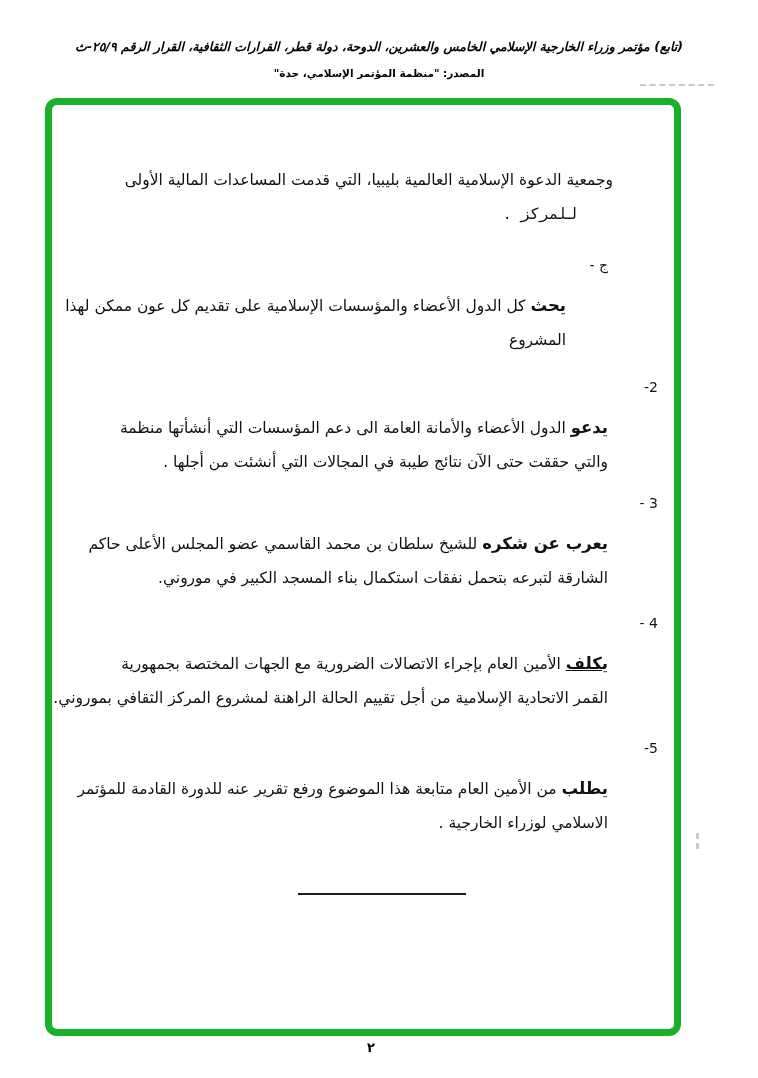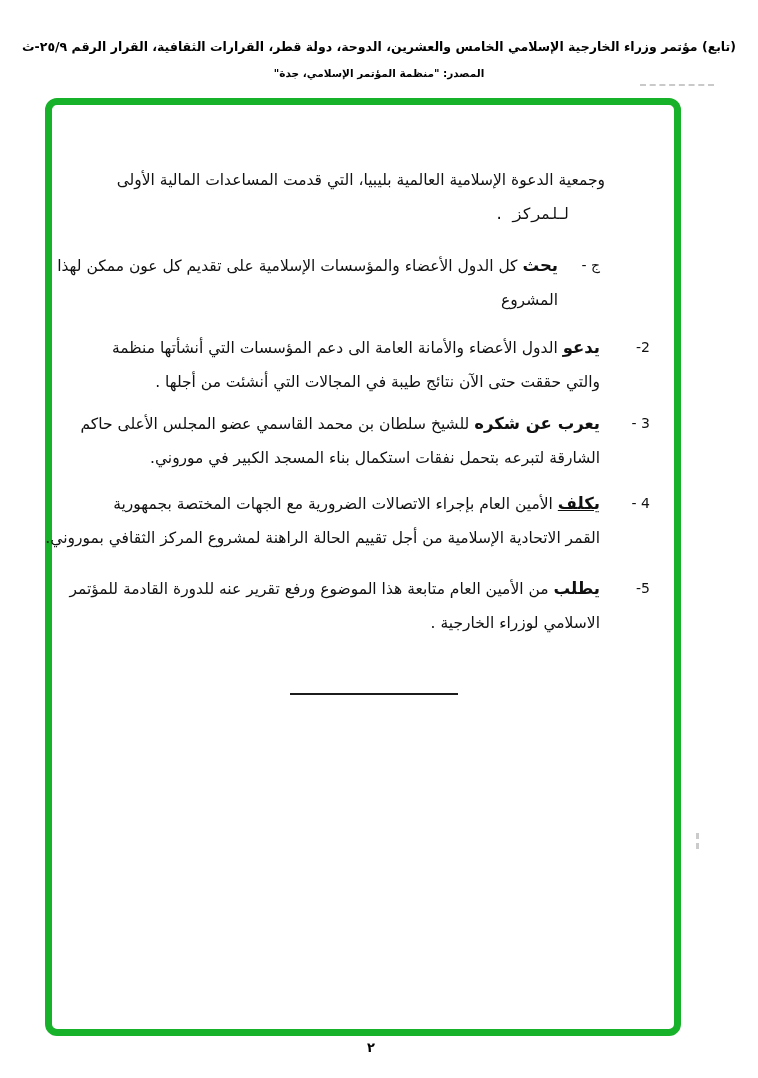--- a/index.html
+++ b/index.html
@@ -14,20 +14,21 @@
   }
   
   .hdr1{
     position:absolute;
     top:39px;left:0;right:0;
     text-align:center;
     font-weight:bold;
     font-size:12.5px;
     white-space:nowrap;
     color:#000;
+    font-style:italic;
   }
   .hdr1 .resnum{direction:ltr;unicode-bidi:isolate;}
   .hdr2{
     position:absolute;
     top:67px;left:0;right:0;
     text-align:center;
     font-weight:bold;
     font-size:10.5px;
     color:#000;
   }
@@ -36,41 +37,41 @@
     position:absolute;
     left:45px;top:98px;
     width:636px;height:938px;
     border:7px solid #17b22a;
     border-radius:12px;
     box-sizing:border-box;
   }
   
   .content{
     position:absolute;
-    left:44px;top:105px;
+    left:52px;top:105px;
     width:622px;
     padding:58px 16px 0 30px;
     box-sizing:border-box;
     font-size:15.5px;
   }
   .line{
     line-height:35px;height:35px;
     white-space:nowrap;
     overflow:visible;
   }
   .intro{margin-right:45px;width:500px;}
   .intro .indent1{padding-right:36px;font-family:Liberation Mono, monospace;}
   .item{display:flex;}
   .item .marker{
     width:50px;flex:0 0 50px;
     text-align:right;
     line-height:35px;
     font-size:14px;
   }
-  .item .txt{width:503px;}
+  .item .txt{width:503px;margin-top:40px;}
   .item-jeem{margin-right:50px;}
   .item-jeem .marker{width:42px;flex:0 0 42px;}
   .item-jeem .txt{width:460px;}
   .lead{font-weight:bold;font-size:16.5px;}
   .lead.u{text-decoration:underline;text-align:right;}
   .center{}
   .mt15{margin-top:15px;}
   .mt12{margin-top:12px;}
   .mt6{margin-top:6px;}
   .mt10{margin-top:10px;}

